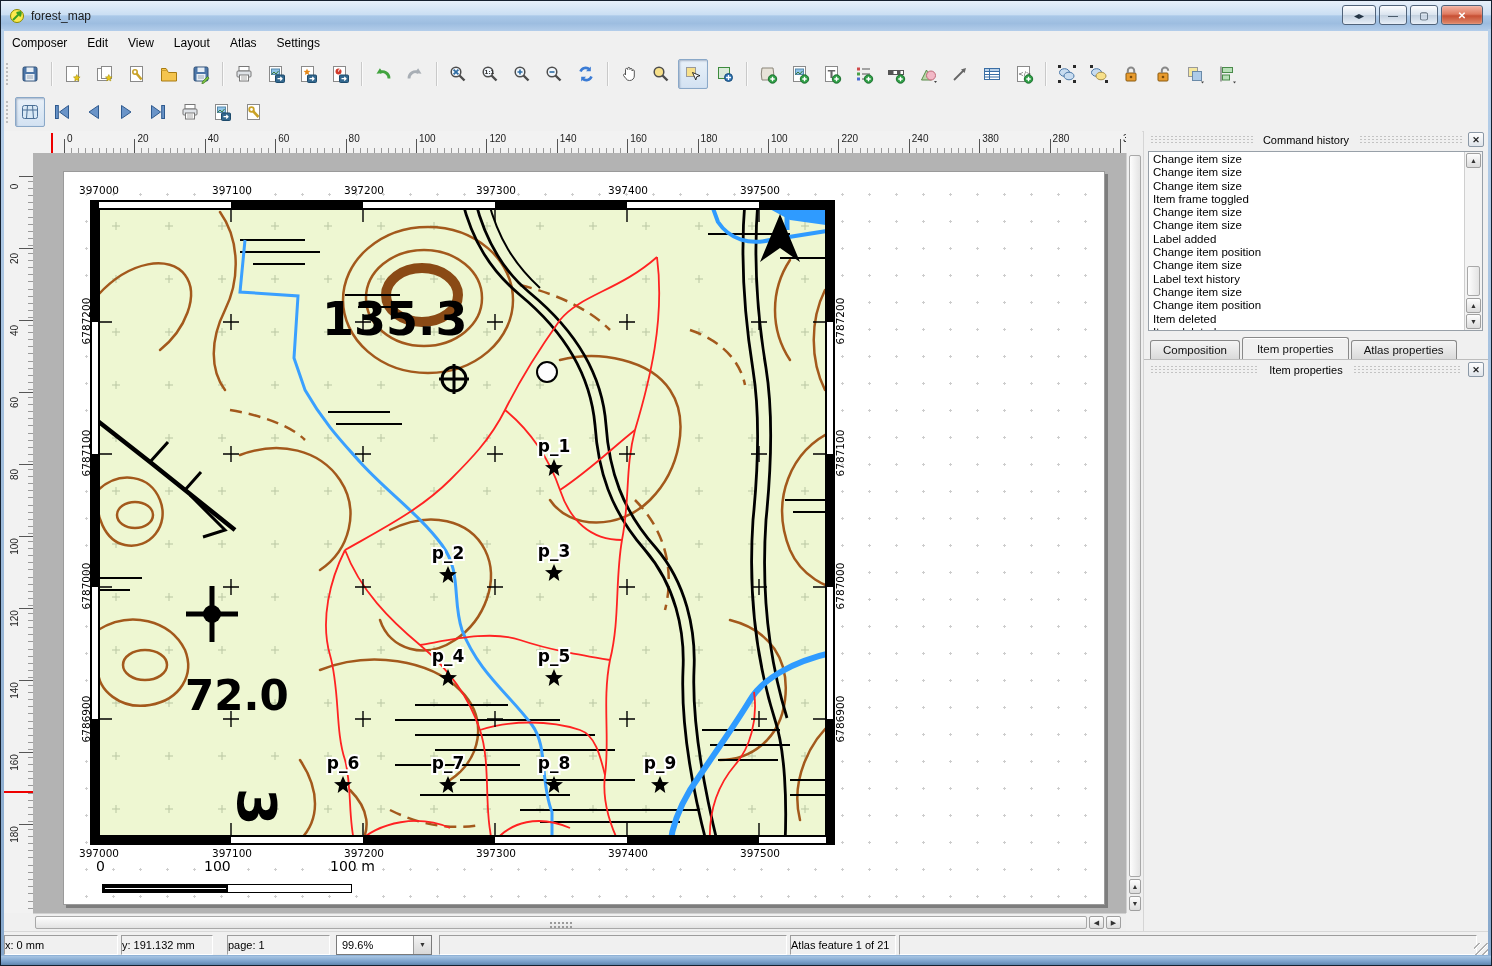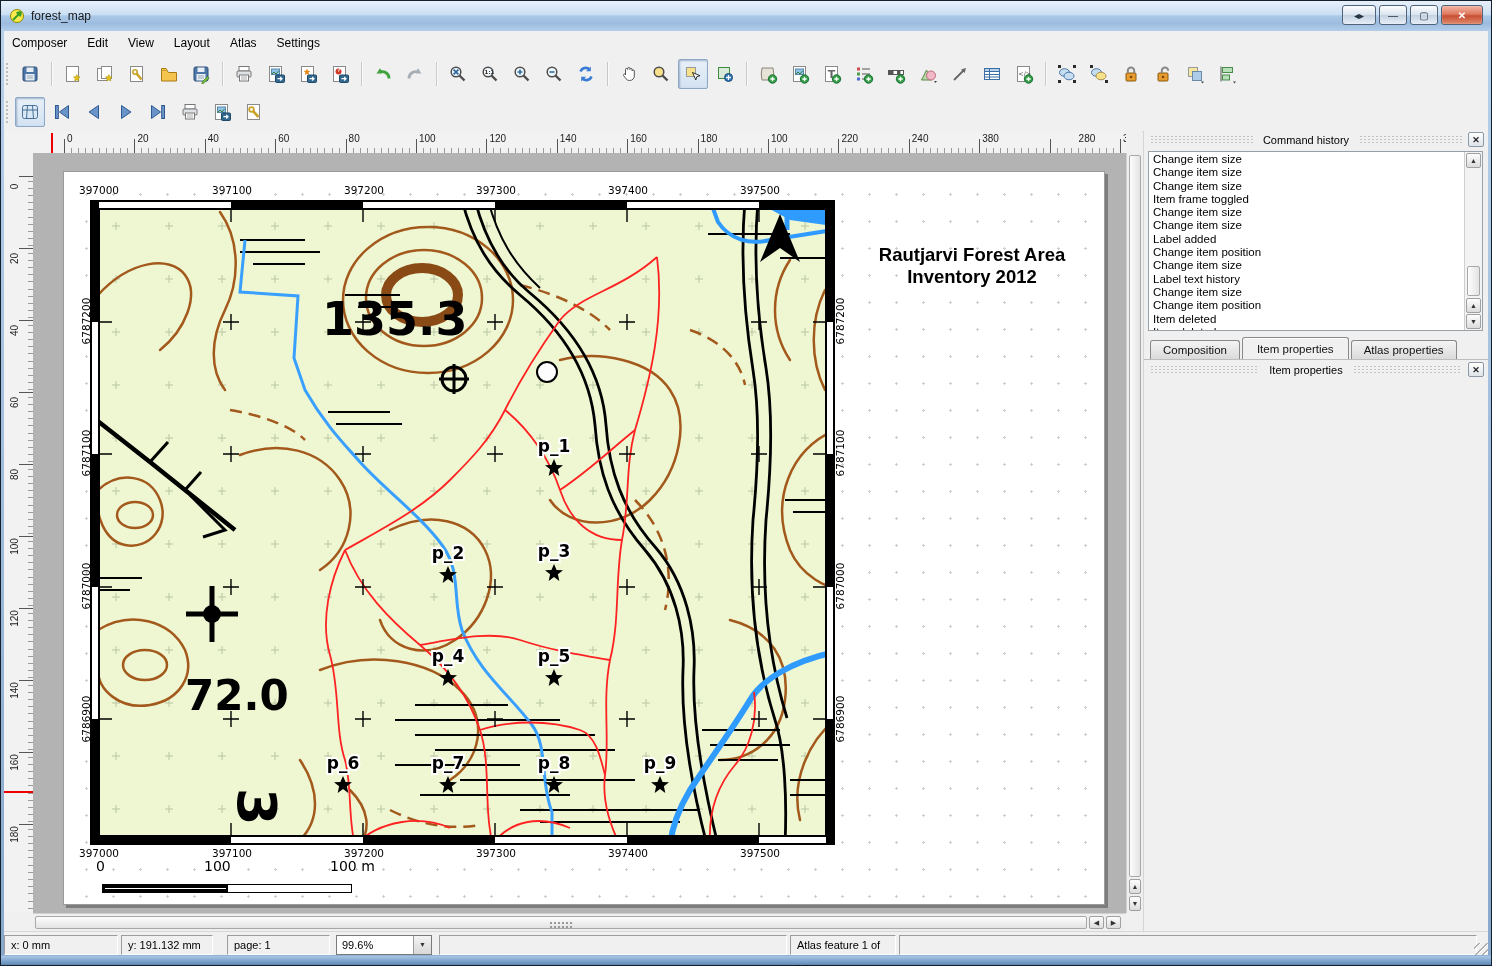--- a/index.html
+++ b/index.html
@@ -83,21 +83,21 @@
   .list-vscroll{position:absolute;right:0;top:0;bottom:0;width:17px;background:#f3f3f3;border-left:1px solid #cfcfcf;}
 
   .tabs{position:absolute;left:6px;top:206px;height:22px;display:flex;align-items:flex-end;justify-content:space-between;}
   .tab{font-size:11.5px;padding:3px 12px;border:1px solid #898989;border-bottom:none;border-radius:3px 3px 0 0;
     background:linear-gradient(180deg,#f4f4f4,#dadada);margin-right:2px;color:#111;}
   .tab.active{background:#f0f0f0;padding:5px 14px;position:relative;top:1px;box-shadow:inset 0 1px 0 #fff;}
   .tabline{position:absolute;left:0;right:0;top:228px;height:1px;background:#bdbdbd;}
 
   
   .statusbar{position:absolute;left:1px;right:1px;top:930px;height:27px;background:#f0f0f0;border-top:1px solid #d8d8d8;font-size:11px;}
-  .sbbox{position:absolute;top:3px;height:20px;line-height:18px;padding:0 6px;box-sizing:border-box;background:#f0f0f0;
+  .sbbox{position:absolute;top:3px;height:20px;line-height:18px;padding:0 0;box-sizing:border-box;background:#f0f0f0;
     border:1px solid;border-color:#9c9c9c #ffffff #ffffff #9c9c9c;}
   .combo{position:absolute;top:3px;height:20px;box-sizing:border-box;background:#fff;border:1px solid #7a7a7a;line-height:18px;padding:0 5px;}
   .combo .dd{position:absolute;right:0;top:0;bottom:0;width:17px;background:linear-gradient(180deg,#f4f4f4,#d8d8d8);border-left:1px solid #9a9a9a;
     display:flex;align-items:center;justify-content:center;font-size:7px;color:#333;}
   .resize-grip{position:absolute;right:2px;bottom:2px;width:14px;height:14px;
     background:repeating-linear-gradient(135deg,transparent 0 3px,#b0b0b0 3px 4.5px,#fff 4.5px 5.5px);}
 
   svg text{font-family:"DejaVu Sans",sans-serif;}
   .plabel{font-weight:bold;font-size:17px;paint-order:stroke;stroke:#fff;stroke-width:4px;fill:#000;}
 </style>
@@ -492,21 +492,21 @@
         <span class="rl" style="left: 667.6px; top: 2px;">180</span>
         <div class="rl-tick" style="left: 735px;"></div>
         <span class="rl" style="left: 738px; top: 2px;">100</span>
         <div class="rl-tick" style="left: 805.4px;"></div>
         <span class="rl" style="left: 808.4px; top: 2px;">220</span>
         <div class="rl-tick" style="left: 875.8px;"></div>
         <span class="rl" style="left: 878.8px; top: 2px;">240</span>
         <div class="rl-tick" style="left: 946.2px;"></div>
         <span class="rl" style="left: 949.2px; top: 2px;">380</span>
         <div class="rl-tick" style="left: 1016.6px;"></div>
-        <span class="rl" style="left: 1019.6px; top: 2px; margin-left: 26px;">280</span>
+        <span class="rl" style="left: 1019.6px; top: 2px;">280</span>
         <div class="rl-tick" style="left: 1087px;"></div>
         <span class="rl" style="left: 1090px; top: 2px;">300</span>
       </div>
     <div class="ruler-left" id="rulerLeft">
       <div class="red-h" style="top:638px"></div>
     <div class="rl-tickh" style="top: 23px;"></div>
         <span class="rl rl-left" style="top: 28px;">0</span>
         <div class="rl-tickh" style="top: 95px;"></div>
         <span class="rl rl-left" style="top: 100px;">20</span>
         <div class="rl-tickh" style="top: 167px;"></div>
@@ -698,24 +698,20 @@
             <span class="cy" style="left: -8px; top: 143px;">6787200</span>
             <span class="cy" style="left: -8px; top: 275px;">6787100</span>
             <span class="cy" style="left: -8px; top: 408px;">6787000</span>
             <span class="cy" style="left: -8px; top: 541px;">6786900</span>
             <span class="cy" style="left: 746px; top: 143px;">6787200</span>
             <span class="cy" style="left: 746px; top: 275px;">6787100</span>
             <span class="cy" style="left: 746px; top: 408px;">6787000</span>
             <span class="cy" style="left: 746px; top: 541px;">6786900</span>
           </div>
 
-        <div class="map-title">
-          <div>Rautjarvi Forest Area</div>
-          <div>Inventory 2012</div>
-        </div>
 
         <span class="sb-label" style="left:32px">0</span>
         <span class="sb-label" style="left:140px">100</span>
         <span class="sb-label" style="left:266px">100 m</span>
         <div class="scalebar">
             <div class="seg1"></div>
           </div>
       </div>
     </div>
 

